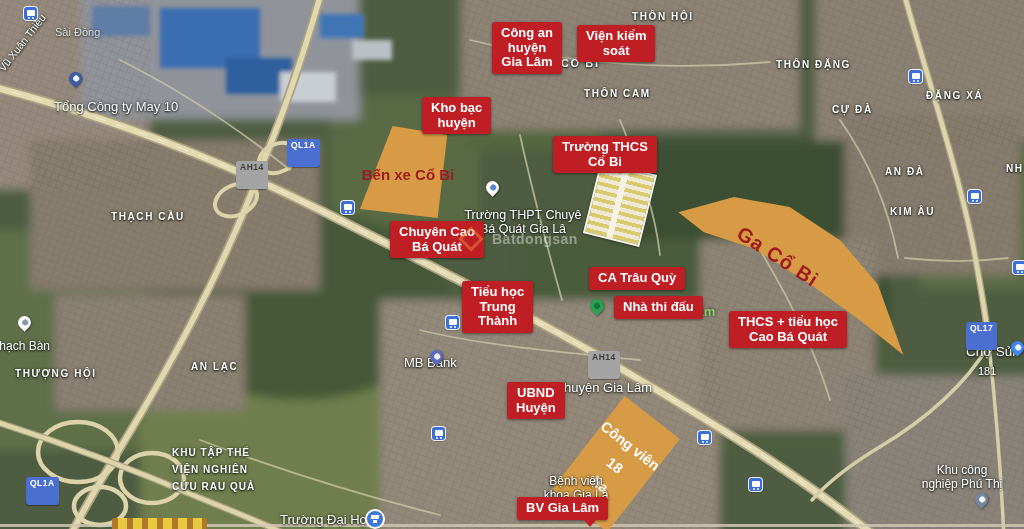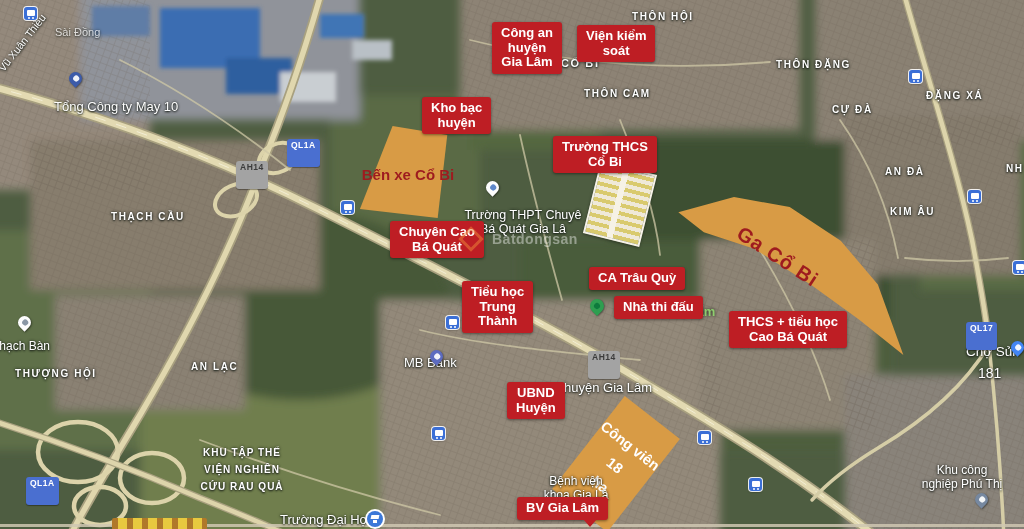--- a/index.html
+++ b/index.html
@@ -211,27 +211,27 @@
   <div class="poi" data-bind="map_labels.sai_dong" style="left:36px;top:26px;font-size:11px;opacity:.7;margin-left:19px;">Sài Đồng</div>
   <div class="poi" data-bind="map_labels.vu_xuan" style="left:-16px;top:30px;width:86px;font-size:10.5px;transform:rotate(-52deg);transform-origin:center;">Vũ Xuân Thiều</div>
   <div class="poi" data-bind="map_labels.mb_bank" style="left:380px;top:355px;padding-left:24px;">MB Bank</div>
   <div class="poi" data-bind="map_labels.truong_thpt" style="left:448px;top:208px;width:150px;font-size:12.5px;text-align:center;">Trường THPT Chuyê
 Bá Quát Gia Lâ</div>
   <div class="poi" data-bind="map_labels.huyen_gia_lam" style="left:564px;top:380px;">huyện Gia Lâm</div>
   <div class="green-lbl" data-bind="map_labels.gia_lam_green" style="left:664px;top:304px;">Gia Lâm</div>
   <div class="poi" data-bind="map_labels.benh_vien" style="left:536px;top:474px;width:80px;font-size:12px;text-align:center;">Bệnh viện
 khoa Gia Lâ</div>
   <div class="poi" data-bind="map_labels.truong_dai_hoc" style="left:280px;top:512px;">Trường Đại Học</div>
-  <div class="cap" data-bind="map_labels.khu_tap_the" style="left:196px;top:444px;width:92px;text-align:center;line-height:1.7;letter-spacing:1px;">KHU TẬP THỂ
+  <div class="cap" data-bind="map_labels.khu_tap_the" style="left:172px;top:444px;width:92px;line-height:1.7;letter-spacing:1px;">KHU TẬP THỂ
 VIỆN NGHIÊN
 CỨU RAU QUẢ</div>
   <div class="poi" data-bind="map_labels.cho_sui" style="left:966px;top:344px;font-size:13.5px;">Chợ Sủi</div>
   <div class="poi" data-bind="map_labels.khu_cn" style="left:918px;top:463px;width:88px;font-size:12px;text-align:center;">Khu công
 nghiệp Phú Thị</div>
-  <div class="poi" data-bind="signs.route_181" style="left:978px;top:365px;font-size:14px;">181</div>
+  <div class="poi" data-bind="signs.route_181" style="left:978px;top:365px;font-size:11px;">181</div>
 
   <div class="shield" data-bind="signs.ql1a_mid" style="left:287px;top:139px;">QL1A</div>
   <div class="shield white" data-bind="signs.ah14_nw" style="left:236px;top:161px;">AH14</div>
   <div class="shield white" data-bind="signs.ah14_mid" style="left:588px;top:351px;">AH14</div>
   <div class="shield" data-bind="signs.ql1a_sw" style="left:26px;top:477px;">QL1A</div>
   <div class="shield" data-bind="signs.ql17" style="left:966px;top:322px;">QL17</div>
 
   <div class="bus" style="left:24px;top:7px;"></div>
   <div class="bus" style="left:909px;top:70px;"></div>
   <div class="bus" style="left:968px;top:190px;"></div>

